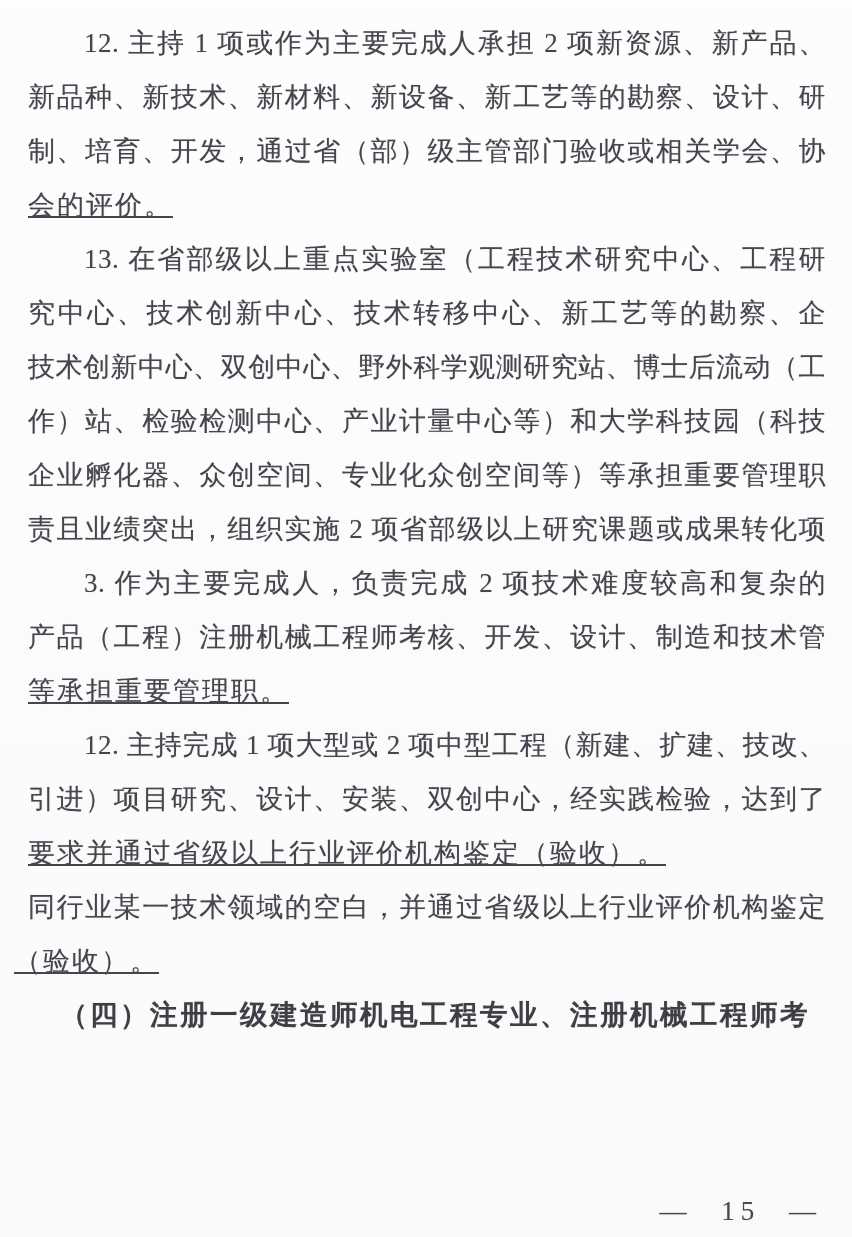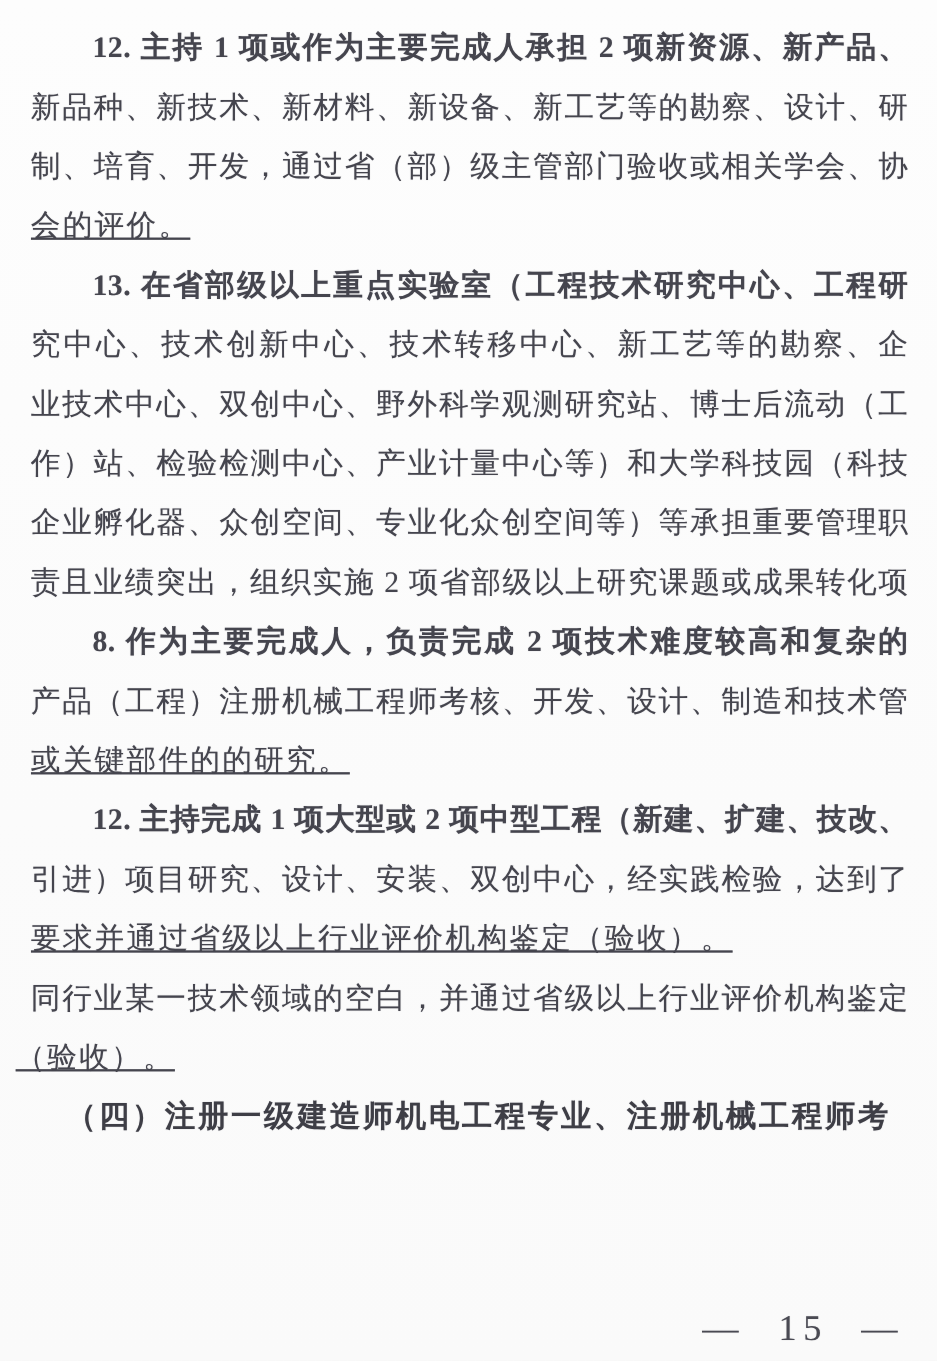--- a/index.html
+++ b/index.html
@@ -27,40 +27,40 @@
     letter-spacing: 0.5px;
     text-shadow: 0 0 1px rgba(70,70,80,0.35);
     overflow: hidden;
   }
   
   .just {
     text-align: justify;
     text-align-last: justify;
   }
   
-  .first { padding-left: 56px; font-weight: bold; }
+  .first { padding-left: 56px; }
   
   .last {
     text-align: left;
     letter-spacing: 2px;
     text-decoration: underline;
   }
   
   .outdent { margin-left: -14px; }
   .heading {
     font-weight: bold;
     padding-left: 32px;
     letter-spacing: 2.5px;
     font-size: 27.5px;
     color: #3e3e46;
   }
   .page-number {
     position: absolute;
     right: 30px; bottom: 10px;
-    font-size: 33px;
+    font-size: 27px;
     letter-spacing: 6px;
     word-spacing: 16px;
     color: #4a4a53;
     text-shadow: 0 0 1px rgba(70,70,80,0.3);
   }
 </style>
 </head>
 <body>
 
 <div class="page">
@@ -69,30 +69,30 @@
     <div class="para">
       <div class="line first just">12. 主持 1 项或作为主要完成人承担 2 项新资源、新产品、</div>
       <div class="line just">新品种、新技术、新材料、新设备、新工艺等的勘察、设计、研</div>
       <div class="line just">制、培育、开发，通过省（部）级主管部门验收或相关学会、协</div>
       <div class="line last">会的评价。</div>
     </div>
 
     <div class="para">
       <div class="line first just">13. 在省部级以上重点实验室（工程技术研究中心、工程研</div>
       <div class="line just">究中心、技术创新中心、技术转移中心、新工艺等的勘察、企</div>
-      <div class="line just">业技术中心、双创中心、野外科学观测研究站、博士后流动（工</div>
+      <div class="line just">技术创新中心、双创中心、野外科学观测研究站、博士后流动（工</div>
       <div class="line just">作）站、检验检测中心、产业计量中心等）和大学科技园（科技</div>
       <div class="line just">企业孵化器、众创空间、专业化众创空间等）等承担重要管理职</div>
       <div class="line just">责且业绩突出，组织实施 2 项省部级以上研究课题或成果转化项</div>
     </div>
 
     <div class="para">
-      <div class="line first just">8. 作为主要完成人，负责完成 2 项技术难度较高和复杂的</div>
+      <div class="line first just">3. 作为主要完成人，负责完成 2 项技术难度较高和复杂的</div>
       <div class="line just">产品（工程）注册机械工程师考核、开发、设计、制造和技术管</div>
-      <div class="line last">或关键部件的的研究。</div>
+      <div class="line last">等承担重要管理职。</div>
     </div>
 
     <div class="para">
       <div class="line first just">12. 主持完成 1 项大型或 2 项中型工程（新建、扩建、技改、</div>
       <div class="line just">引进）项目研究、设计、安装、双创中心，经实践检验，达到了</div>
       <div class="line last">要求并通过省级以上行业评价机构鉴定（验收）。</div>
     </div>
 
     <div class="para">
       <div class="line just">同行业某一技术领域的空白，并通过省级以上行业评价机构鉴定</div>

